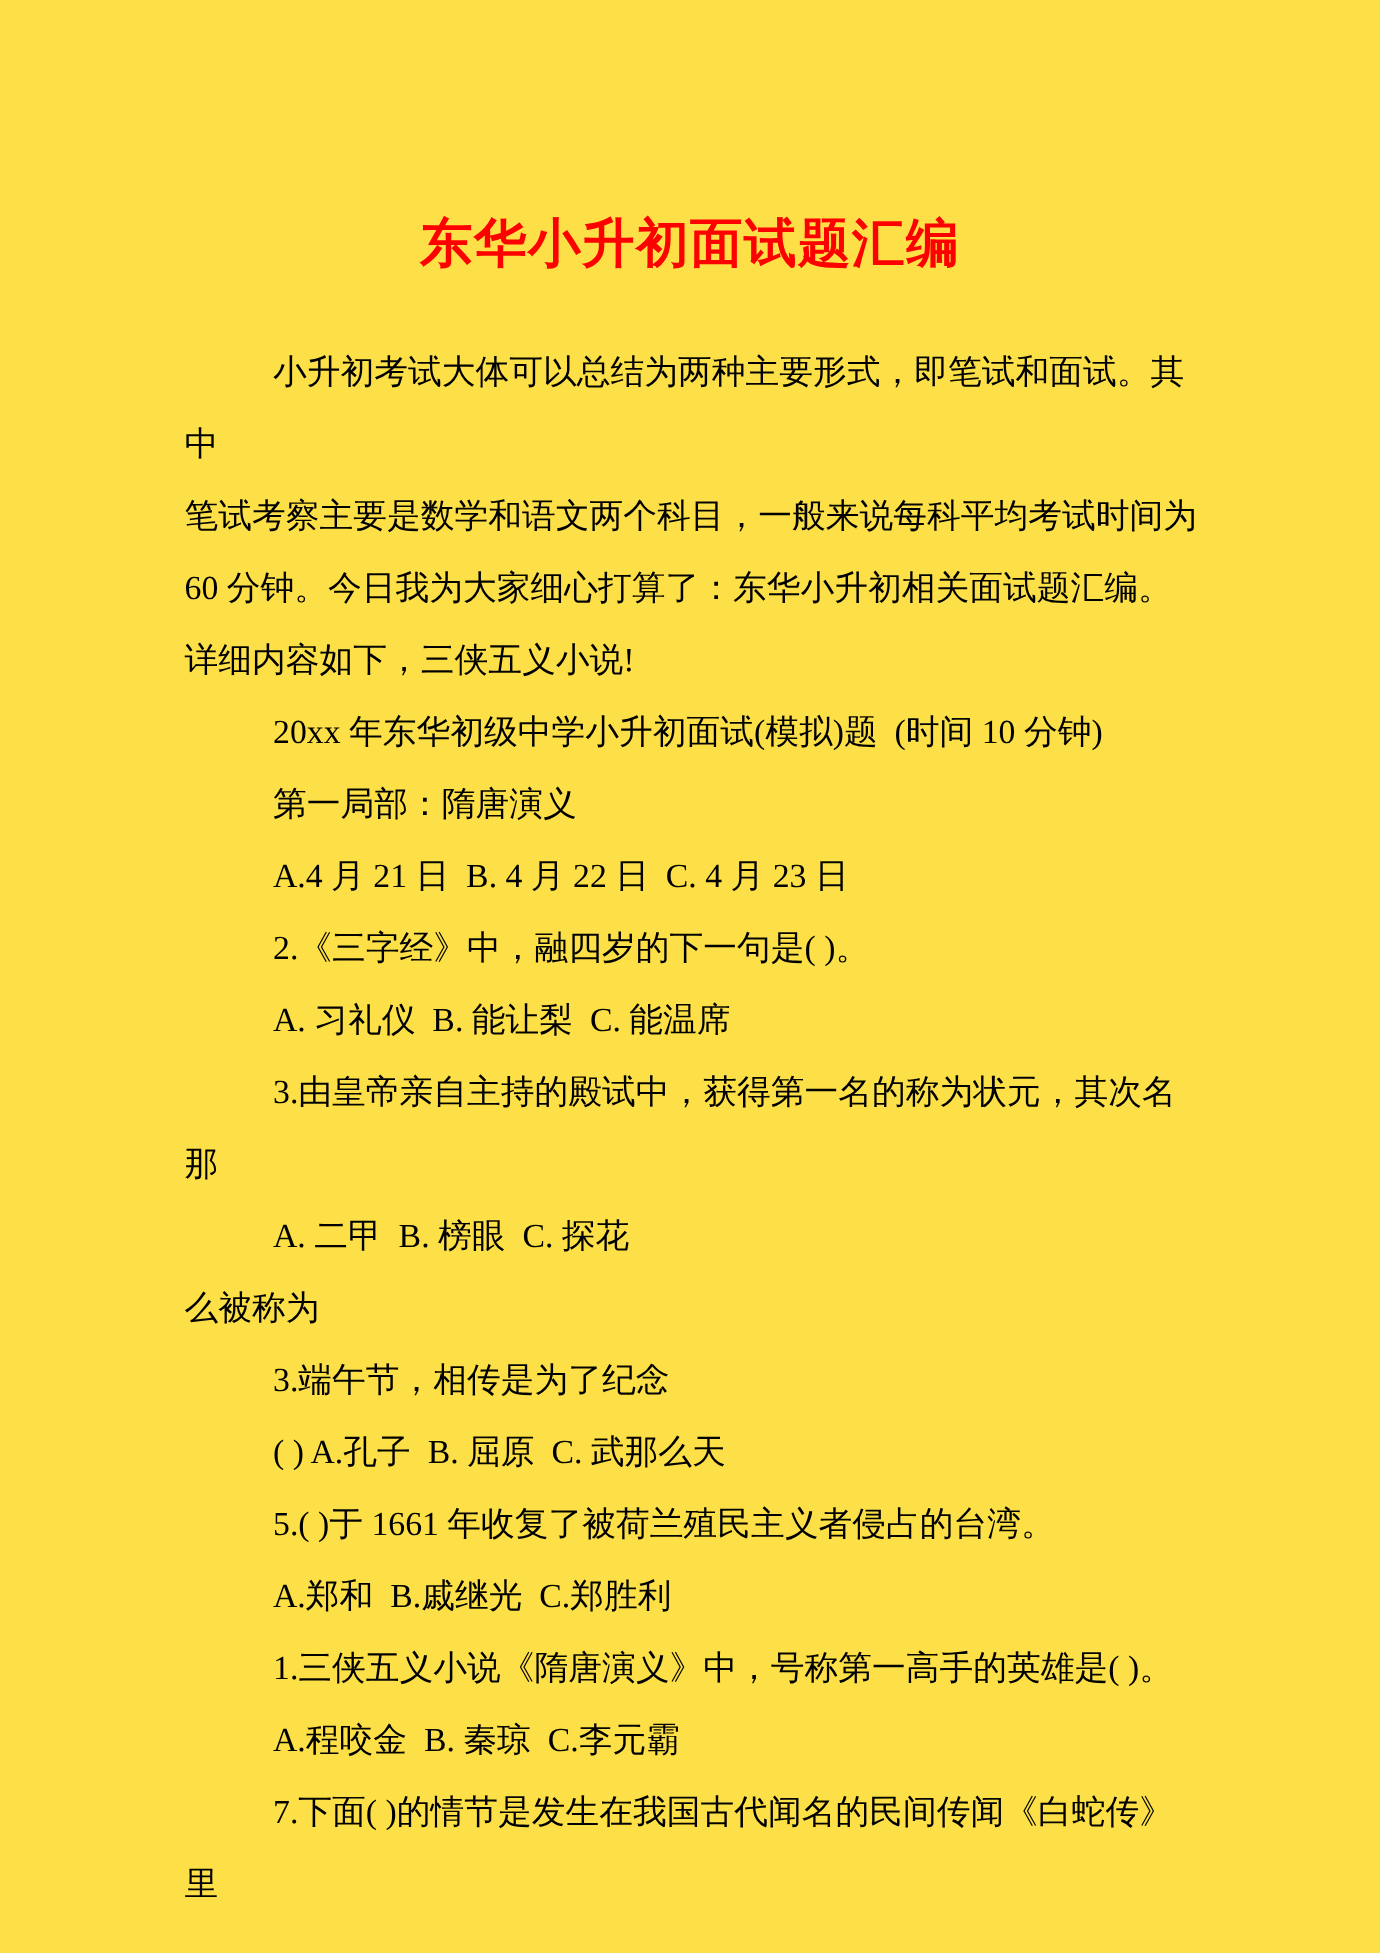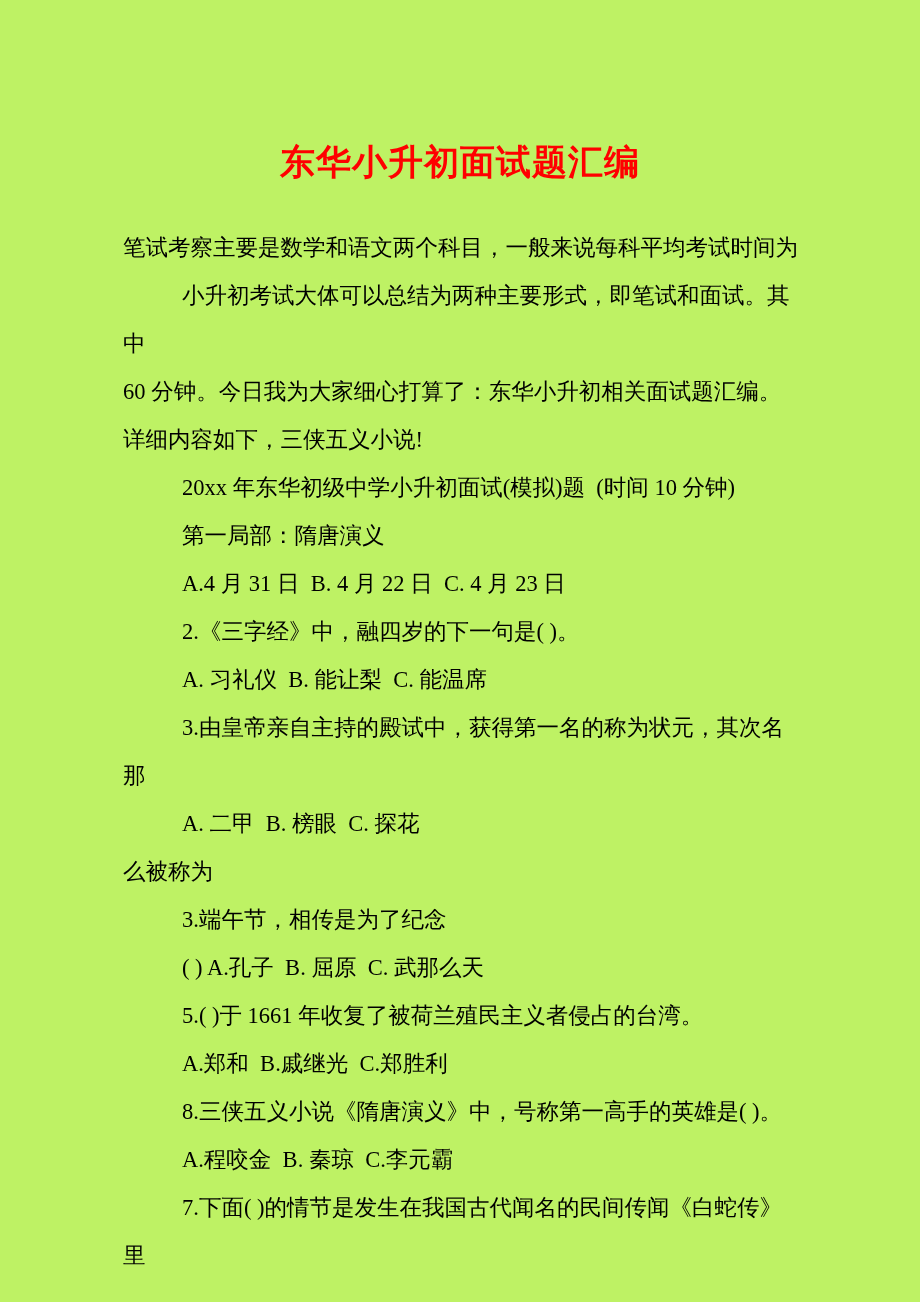--- a/index.html
+++ b/index.html
@@ -4,21 +4,21 @@
 <style>
   html, body {
     margin: 0;
     padding: 0;
     background: #ffffff;
   }
   .page {
     position: relative;
     width: 920px;
     height: 1302px;
-    background: #bef264;
+    background: #fde047;
     overflow: hidden;
     font-family: "Liberation Serif", "DejaVu Serif", serif;
     color: #000000;
   }
   .title {
     margin: 0;
     padding-top: 142px;
     text-align: center;
     font-size: 35px;
     line-height: 1.2;
@@ -38,33 +38,33 @@
   .line.indent {
     text-indent: 59px;
   }
 </style>
 </head>
 <body>
 
 <div class="page">
   <h1 class="title">东华小升初面试题汇编</h1>
   <div class="content">
+      <div class="line indent">小升初考试大体可以总结为两种主要形式，即笔试和面试。其中</div>
       <div class="line">笔试考察主要是数学和语文两个科目，一般来说每科平均考试时间为</div>
-      <div class="line indent">小升初考试大体可以总结为两种主要形式，即笔试和面试。其中</div>
       <div class="line">60 分钟。今日我为大家细心打算了：东华小升初相关面试题汇编。</div>
       <div class="line">详细内容如下，三侠五义小说!</div>
       <div class="line indent">20xx 年东华初级中学小升初面试(模拟)题  (时间 10 分钟)</div>
       <div class="line indent">第一局部：隋唐演义</div>
-      <div class="line indent">A.4 月 31 日  B. 4 月 22 日  C. 4 月 23 日</div>
+      <div class="line indent">A.4 月 21 日  B. 4 月 22 日  C. 4 月 23 日</div>
       <div class="line indent">2.《三字经》中，融四岁的下一句是( )。</div>
       <div class="line indent">A. 习礼仪  B. 能让梨  C. 能温席</div>
       <div class="line indent">3.由皇帝亲自主持的殿试中，获得第一名的称为状元，其次名那</div>
       <div class="line indent">A. 二甲  B. 榜眼  C. 探花</div>
       <div class="line">么被称为</div>
       <div class="line indent">3.端午节，相传是为了纪念</div>
       <div class="line indent">( ) A.孔子  B. 屈原  C. 武那么天</div>
       <div class="line indent">5.( )于 1661 年收复了被荷兰殖民主义者侵占的台湾。</div>
       <div class="line indent">A.郑和  B.戚继光  C.郑胜利</div>
-      <div class="line indent">8.三侠五义小说《隋唐演义》中，号称第一高手的英雄是( )。</div>
+      <div class="line indent">1.三侠五义小说《隋唐演义》中，号称第一高手的英雄是( )。</div>
       <div class="line indent">A.程咬金  B. 秦琼  C.李元霸</div>
       <div class="line indent">7.下面( )的情节是发生在我国古代闻名的民间传闻《白蛇传》里</div>
     </div>
 </div>
 
 </body></html>

